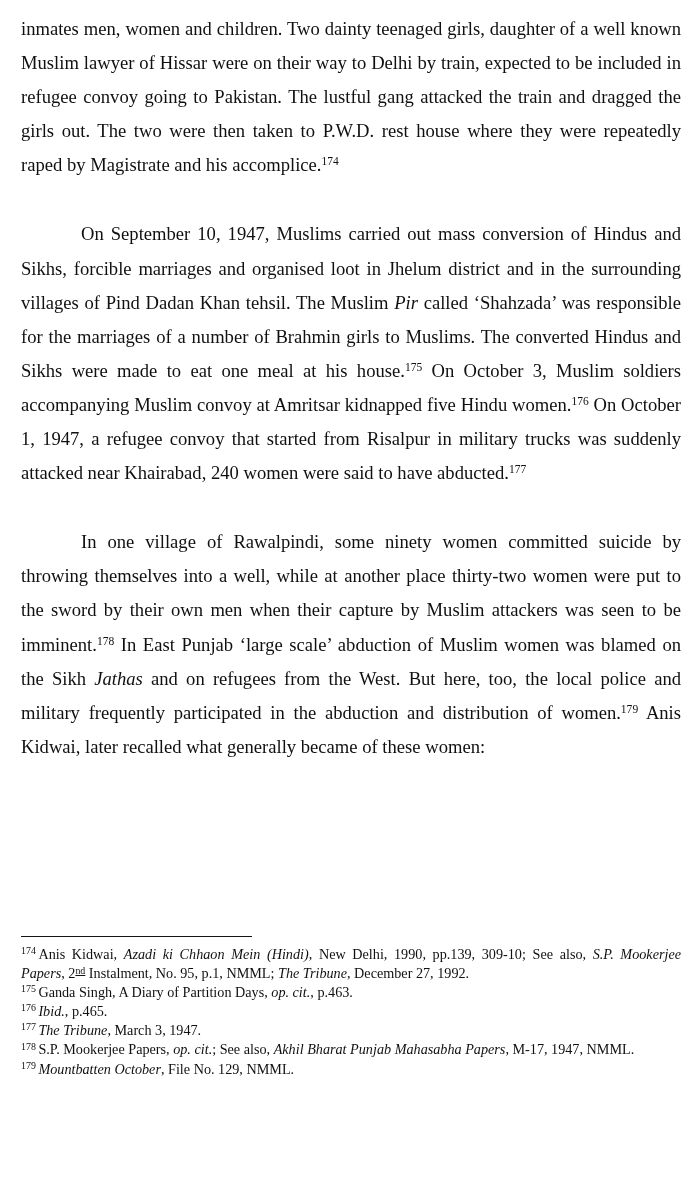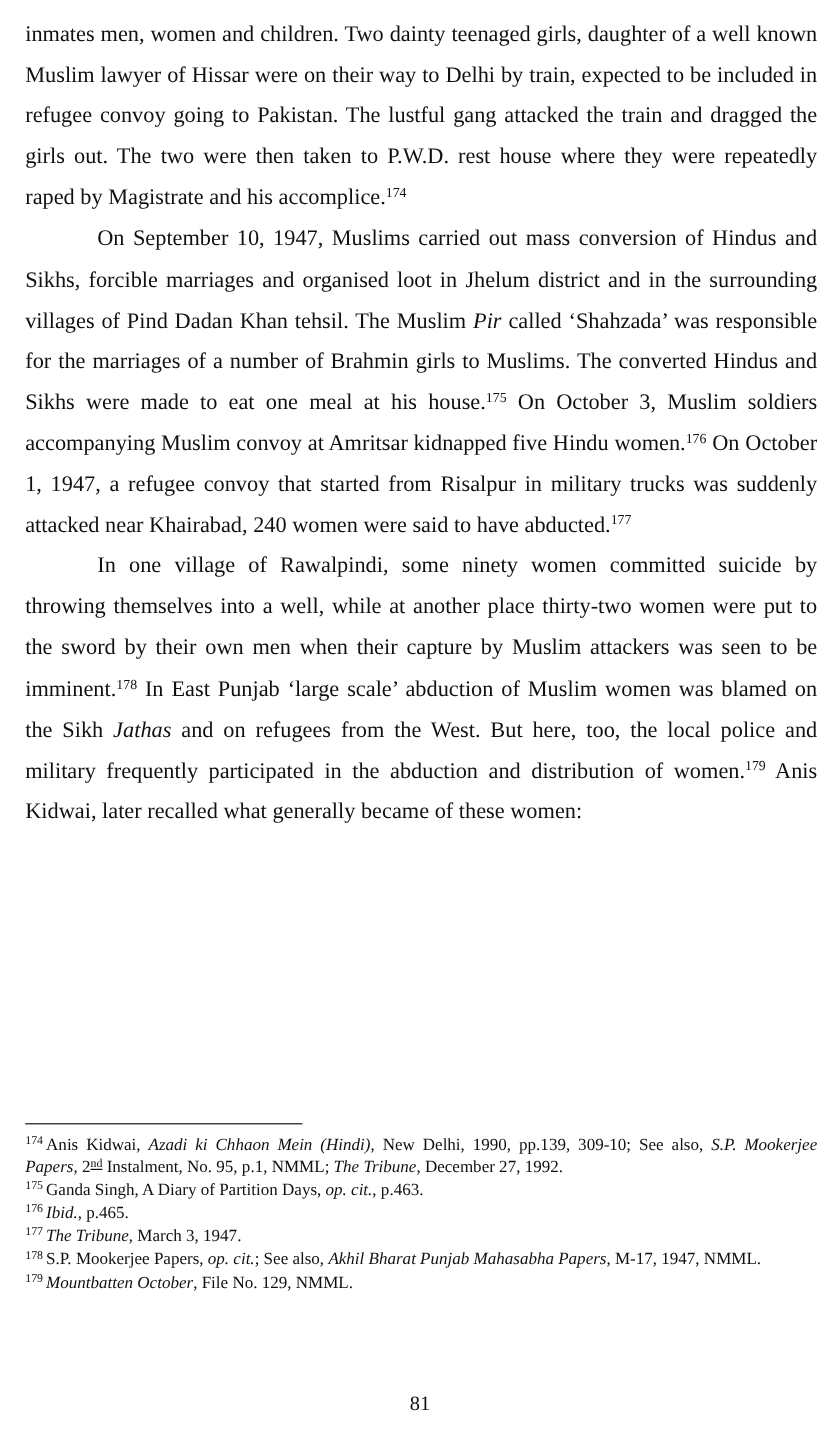--- a/index.html
+++ b/index.html
@@ -32,20 +32,21 @@
     margin: 0;
     font-size: 18.6px;
     line-height: 34.1px;
     text-align: justify;
     text-justify: inter-word;
     hyphens: none;
     -webkit-hyphens: none;
   }
   p.para.indent {
     text-indent: 60px;
+    margin-top: 35px;
   }
   p.para .ital { font-style: italic; }
   sup.fnref {
     font-size: 0.62em;
     vertical-align: 0.52em;
     line-height: 0;
   }
   .fn-rule {
     position: absolute;
     left: 21px;
@@ -107,15 +108,14 @@
 
   <div class="footnotes">
     <p class="fn" id="fn0"><sup class="fnnum">174</sup><span>Anis Kidwai, </span><span class="ital">Azadi ki Chhaon Mein (Hindi)</span><span>, New Delhi, 1990, pp.139, 309-10; See also, </span><span class="ital">S.P. Mookerjee Papers</span><span>, 2</span><sup class="ord">nd</sup><span> Instalment, No. 95, p.1, NMML; </span><span class="ital">The Tribune</span><span>, December 27, 1992.</span></p>
     <p class="fn" id="fn1"><sup class="fnnum">175</sup><span>Ganda Singh, A Diary of Partition Days, </span><span class="ital">op. cit.</span><span>, p.463.</span></p>
     <p class="fn" id="fn2"><sup class="fnnum">176</sup><span class="ital">Ibid.</span><span>, p.465.</span></p>
     <p class="fn" id="fn3"><sup class="fnnum">177</sup><span class="ital">The Tribune</span><span>, March 3, 1947.</span></p>
     <p class="fn" id="fn4"><sup class="fnnum">178</sup><span>S.P. Mookerjee Papers, </span><span class="ital">op. cit.</span><span>; See also, </span><span class="ital">Akhil Bharat Punjab Mahasabha Papers</span><span>, M-17, 1947, NMML.</span></p>
     <p class="fn" id="fn5"><sup class="fnnum">179</sup><span class="ital">Mountbatten October</span><span>, File No. 129, NMML.</span></p>
   </div>
 
-  <div class="page-number">81</div>
 
 </div>
 
 </body></html>

